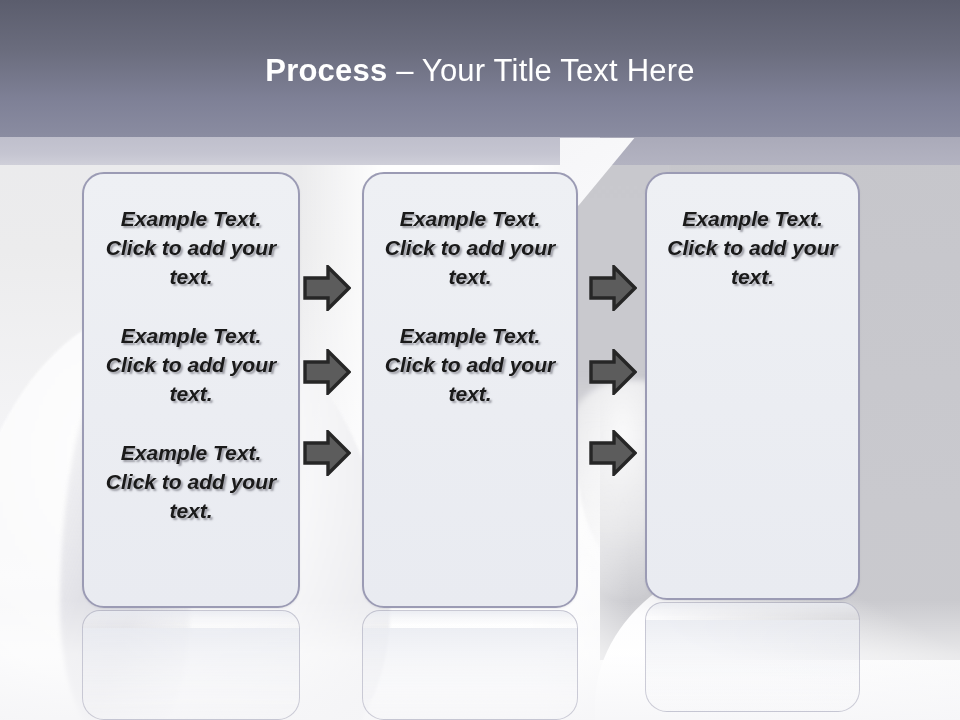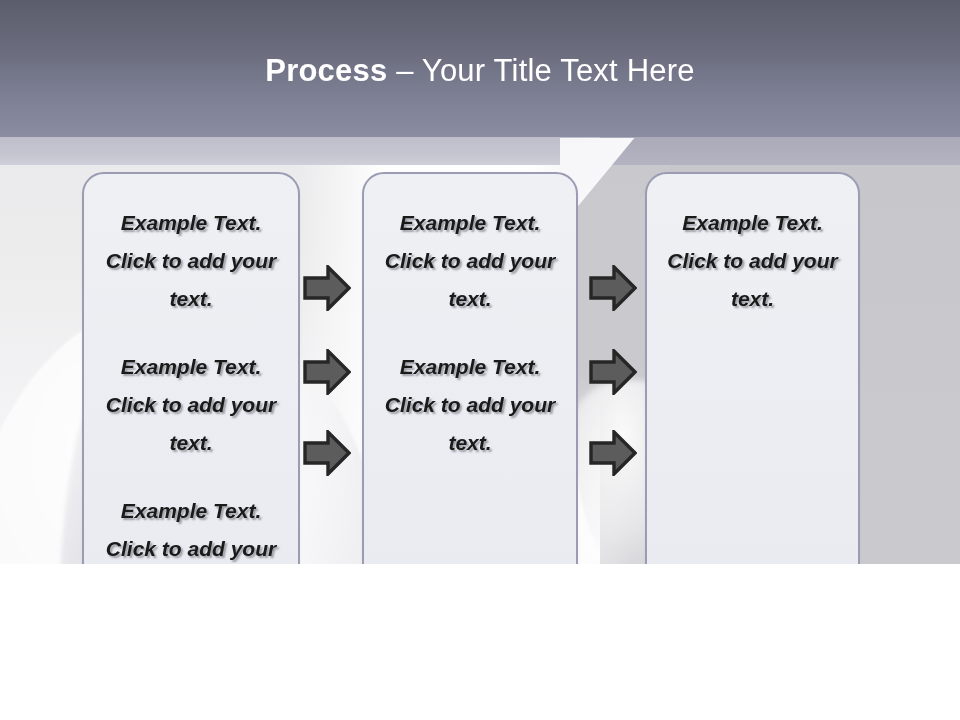--- a/index.html
+++ b/index.html
@@ -7,21 +7,21 @@
     padding: 0;
     background: #ffffff;
   }
   body {
     font-family: "Liberation Sans", sans-serif;
   }
 
   #slide {
     position: relative;
     width: 960px;
-    height: 564px;
+    height: 720px;
     overflow: hidden;
     background: #ececed;
   }
 
   
   .bg-base {
     position: absolute;
     left: 0; top: 0; width: 960px; height: 720px;
     background:
       linear-gradient(to bottom, #e9e9ec 0%, #ececed 35%, #f4f4f6 60%, #fbfbfc 80%, #f2f2f4 100%);
@@ -142,21 +142,21 @@
   .box-inner {
     position: absolute;
     left: 0; right: 0; top: 0;
     padding: 30px 16px 0 16px;
   }
   .text-block {
     text-align: center;
     font-style: italic;
     font-weight: bold;
     font-size: 21px;
-    line-height: 38px;
+    line-height: 29px;
     color: #1a1a1a;
     text-shadow: 2px 2px 2px rgba(90,90,100,.55);
     margin-bottom: 30px;
   }
   .text-block:last-child { margin-bottom: 0; }
 
   
   .reflection {
     position: absolute;
     box-sizing: border-box;

